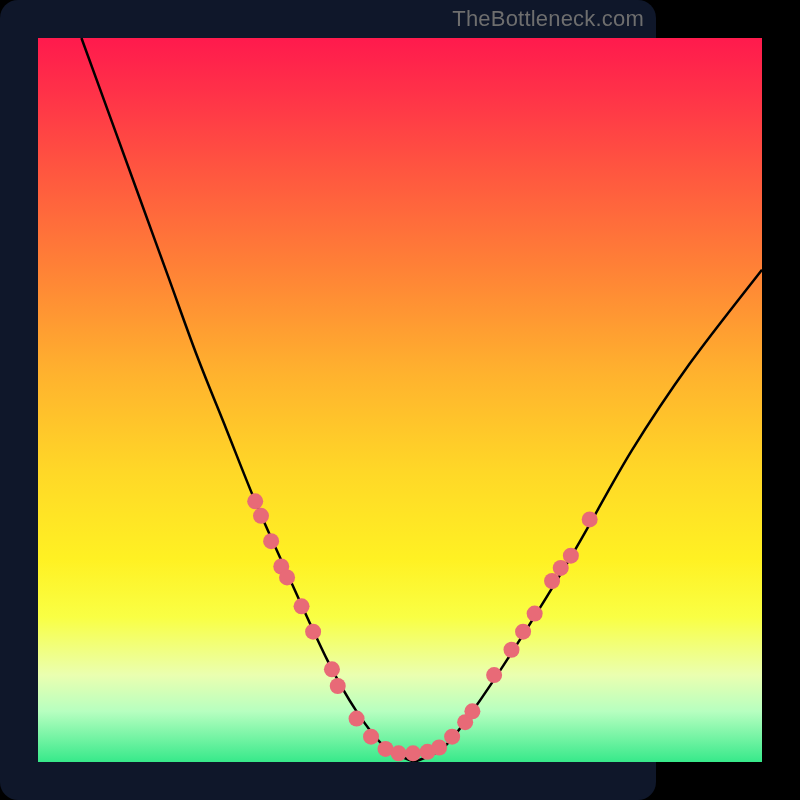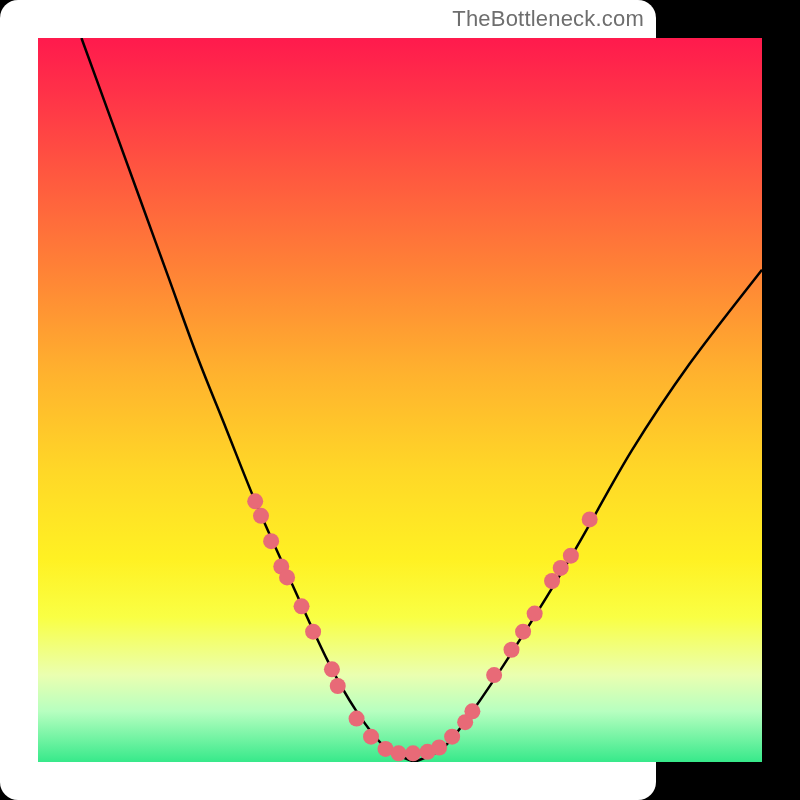--- a/index.html
+++ b/index.html
@@ -8,21 +8,21 @@
     width: 800px;
     height: 800px;
     background: #000;
     overflow: hidden;
     font-family: Arial, Helvetica, sans-serif;
   }
   .frame {
     position: relative;
     width: 656px;
     height: 800px;
-    background: #ffffff;
+    background: #0f172a;
     border-radius: 18px;
   }
   .plot {
     position: absolute;
     left: 38px;
     top: 38px;
     width: 724px;
     height: 724px;
     background: linear-gradient(to bottom,
       #ff1a4d 0%,

